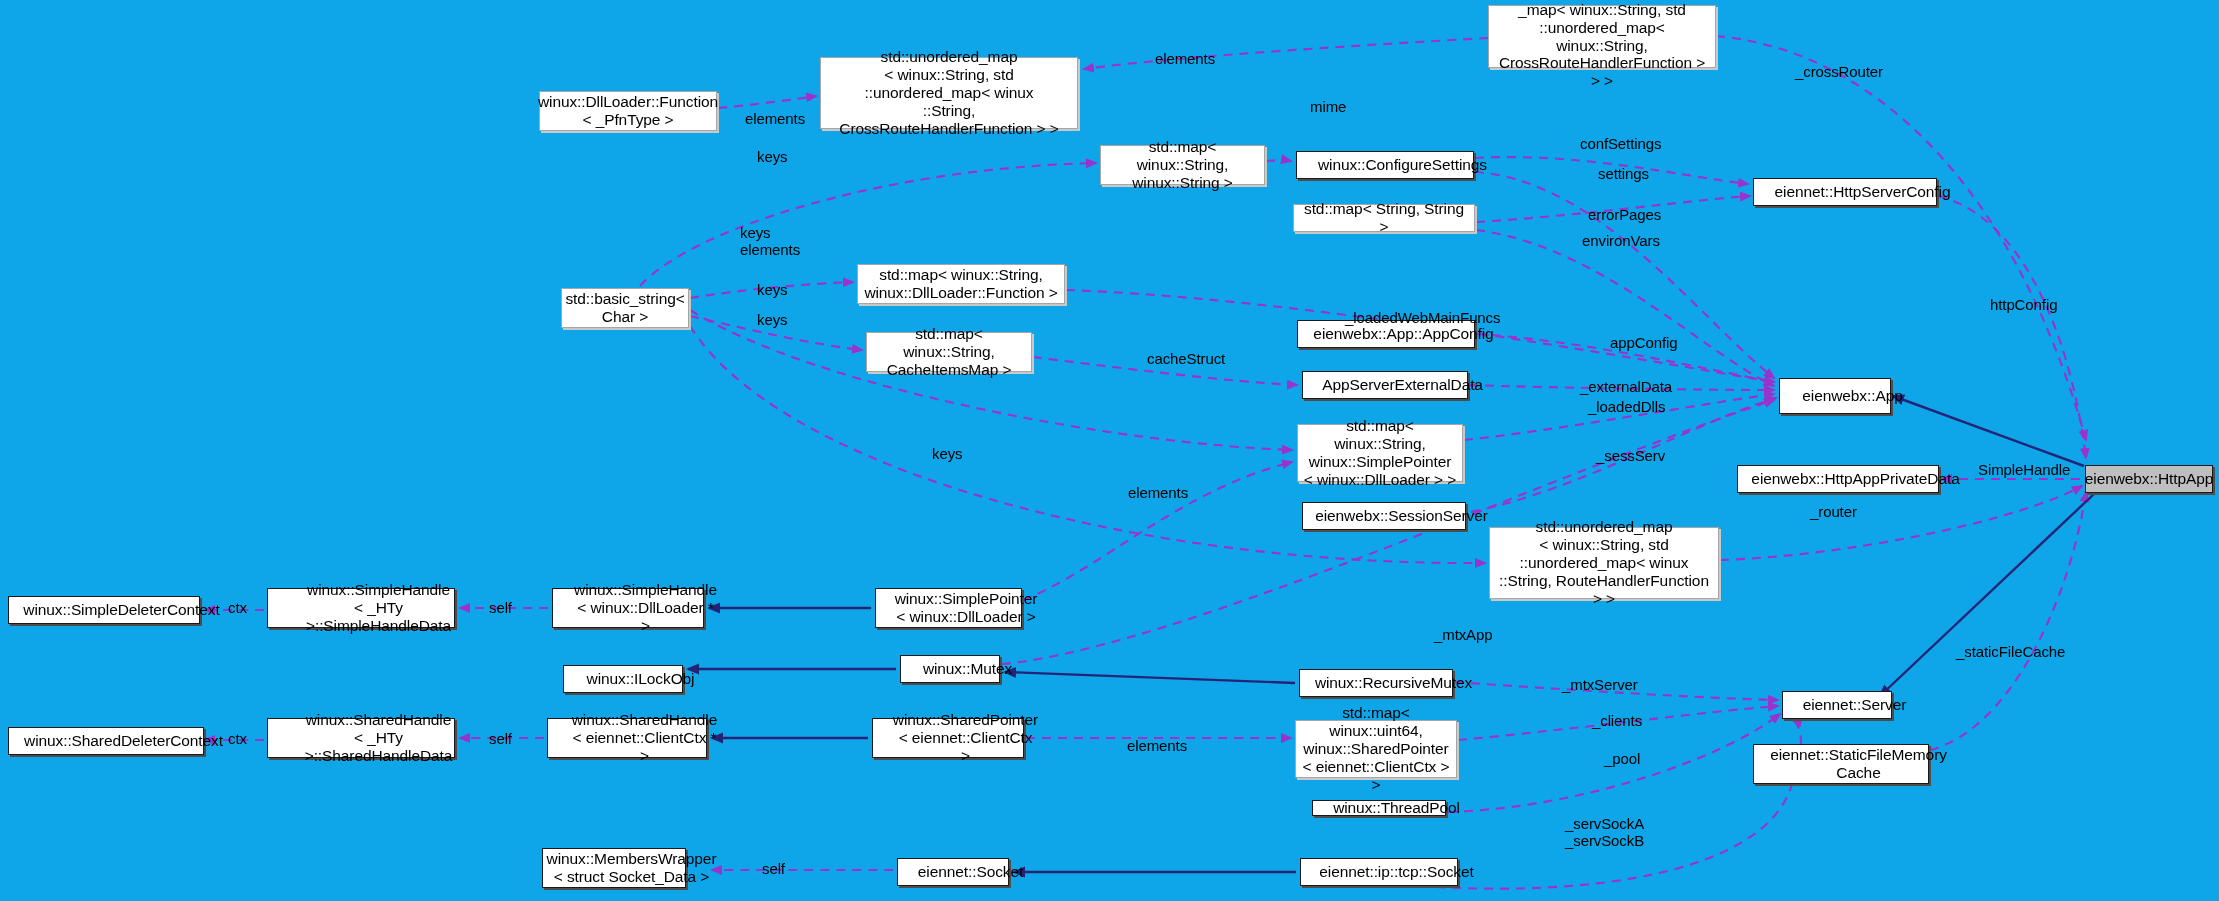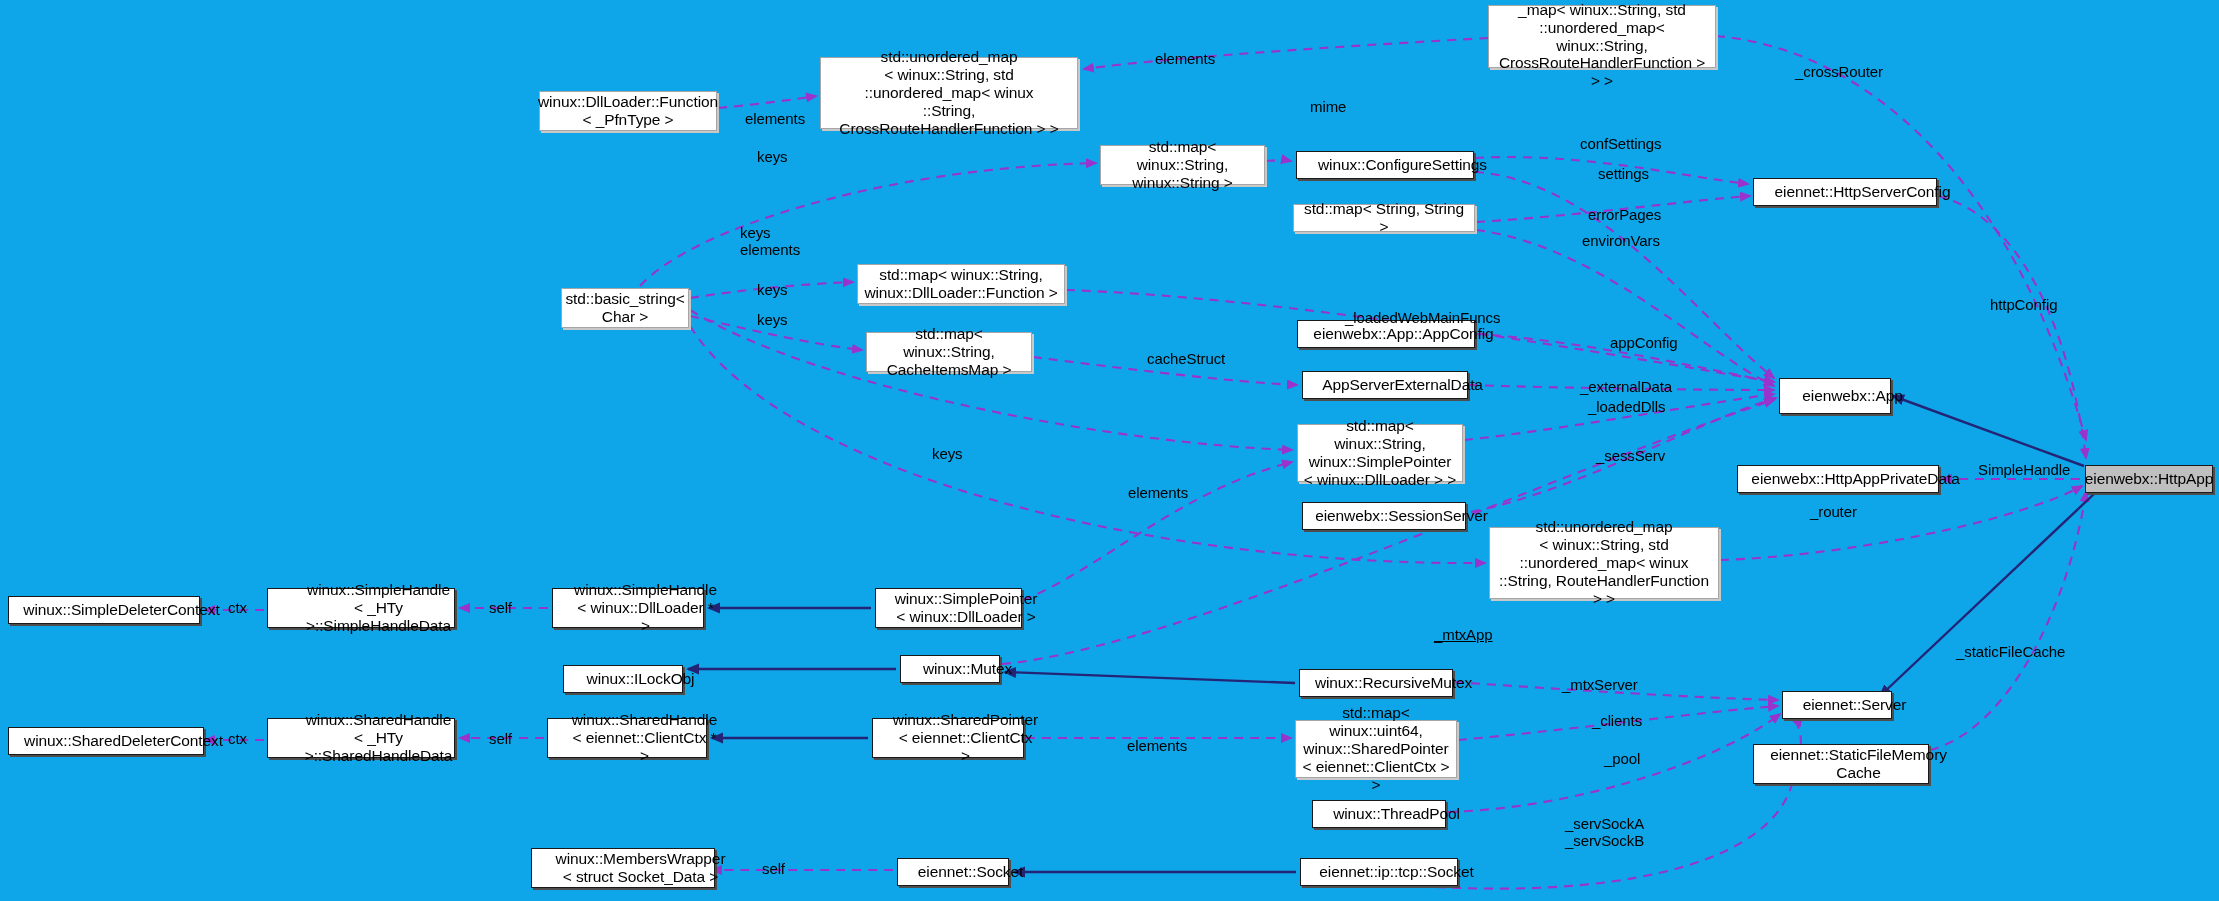--- a/index.html
+++ b/index.html
@@ -254,23 +254,23 @@
   <div class="node cls" style="left:872px;top:718px;width:152px;height:40px;">winux::SharedPointer
 &lt; eiennet::ClientCtx &gt;</div>
 
   <div class="node tpl" style="left:1295px;top:720px;width:162px;height:58px;">std::map&lt; winux::uint64,
 winux::SharedPointer
 &lt; eiennet::ClientCtx &gt; &gt;</div>
 
   <div class="node cls" style="left:1753px;top:744px;width:176px;height:40px;">eiennet::StaticFileMemory
 Cache</div>
 
-  <div class="node cls" style="left:1312px;top:800px;width:134px;height:28px;">winux::ThreadPool</div>
-
-  <div class="node cls" style="left:531px;top:848px;width:184px;height:40px;">winux::MembersWrapper
+  <div class="node cls" style="left:1312px;top:800px;width:134px;height:16px;">winux::ThreadPool</div>
+
+  <div class="node cls" style="left:542px;top:848px;width:144px;height:40px;">winux::MembersWrapper
 &lt; struct Socket_Data &gt;</div>
 
   <div class="node cls" style="left:897px;top:858px;width:112px;height:28px;">eiennet::Socket</div>
 
   <div class="node cls" style="left:1300px;top:858px;width:158px;height:28px;">eiennet::ip::tcp::Socket</div>
 
   <div class="edge-label" style="left:1155px;top:50px;">elements</div>
   <div class="edge-label" style="left:1795px;top:63px;">_crossRouter</div>
   <div class="edge-label" style="left:745px;top:110px;">elements</div>
   <div class="edge-label" style="left:1310px;top:98px;">mime</div>
@@ -289,21 +289,21 @@
   <div class="edge-label" style="left:1610px;top:334px;">appConfig</div>
   <div class="edge-label" style="left:1580px;top:378px;">_externalData</div>
   <div class="edge-label" style="left:1588px;top:398px;">_loadedDlls</div>
   <div class="edge-label" style="left:932px;top:445px;">keys</div>
   <div class="edge-label" style="left:1596px;top:447px;">_sessServ</div>
   <div class="edge-label" style="left:1978px;top:461px;">SimpleHandle</div>
   <div class="edge-label" style="left:1128px;top:484px;">elements</div>
   <div class="edge-label" style="left:1810px;top:503px;">_router</div>
   <div class="edge-label" style="left:228px;top:599px;">ctx</div>
   <div class="edge-label" style="left:489px;top:599px;">self</div>
-  <div class="edge-label" style="left:1434px;top:626px;text-decoration:underline;">_mtxApp</div>
+  <div class="edge-label" style="left:1434px;top:626px;">_mtxApp</div>
   <div class="edge-label" style="left:1956px;top:643px;">_staticFileCache</div>
   <div class="edge-label" style="left:1562px;top:676px;">_mtxServer</div>
   <div class="edge-label" style="left:1592px;top:712px;">_clients</div>
   <div class="edge-label" style="left:228px;top:730px;">ctx</div>
   <div class="edge-label" style="left:489px;top:730px;">self</div>
   <div class="edge-label" style="left:1127px;top:737px;">elements</div>
   <div class="edge-label" style="left:1604px;top:750px;">_pool</div>
   <div class="edge-label" style="left:1565px;top:815px;">_servSockA
 _servSockB</div>
   <div class="edge-label" style="left:762px;top:860px;">self</div>

